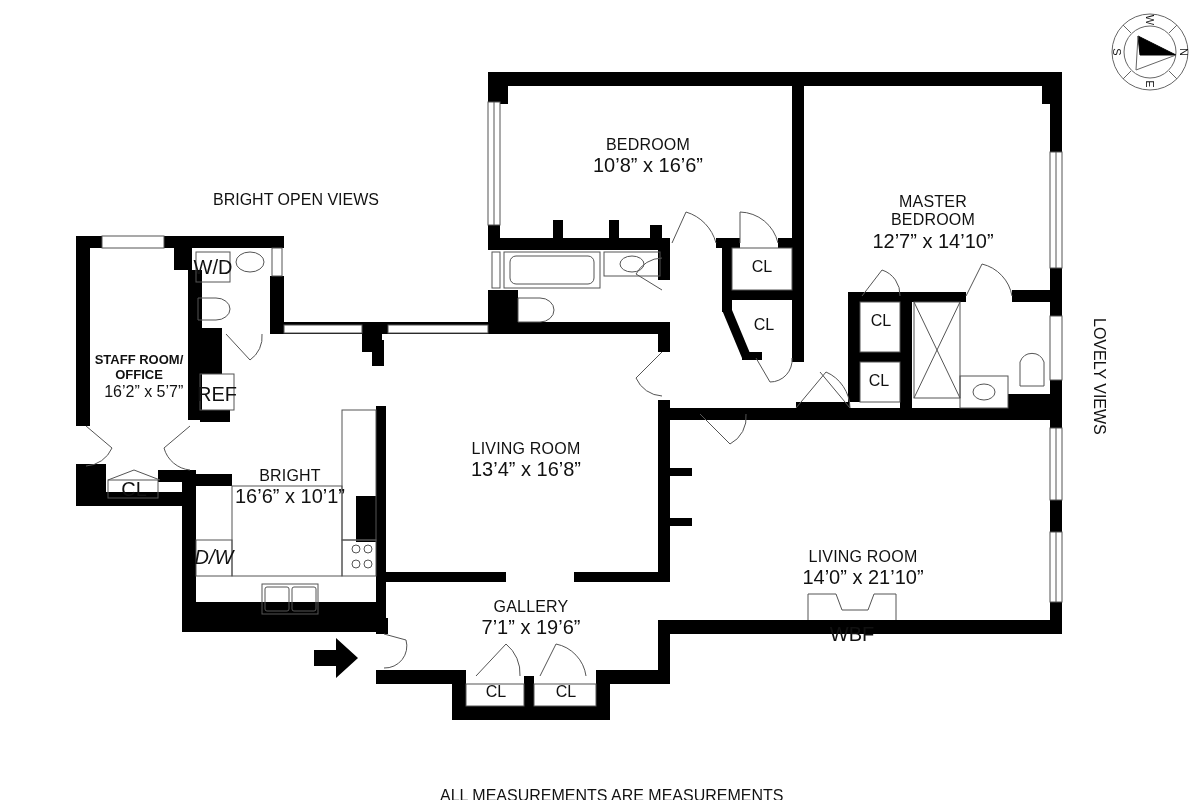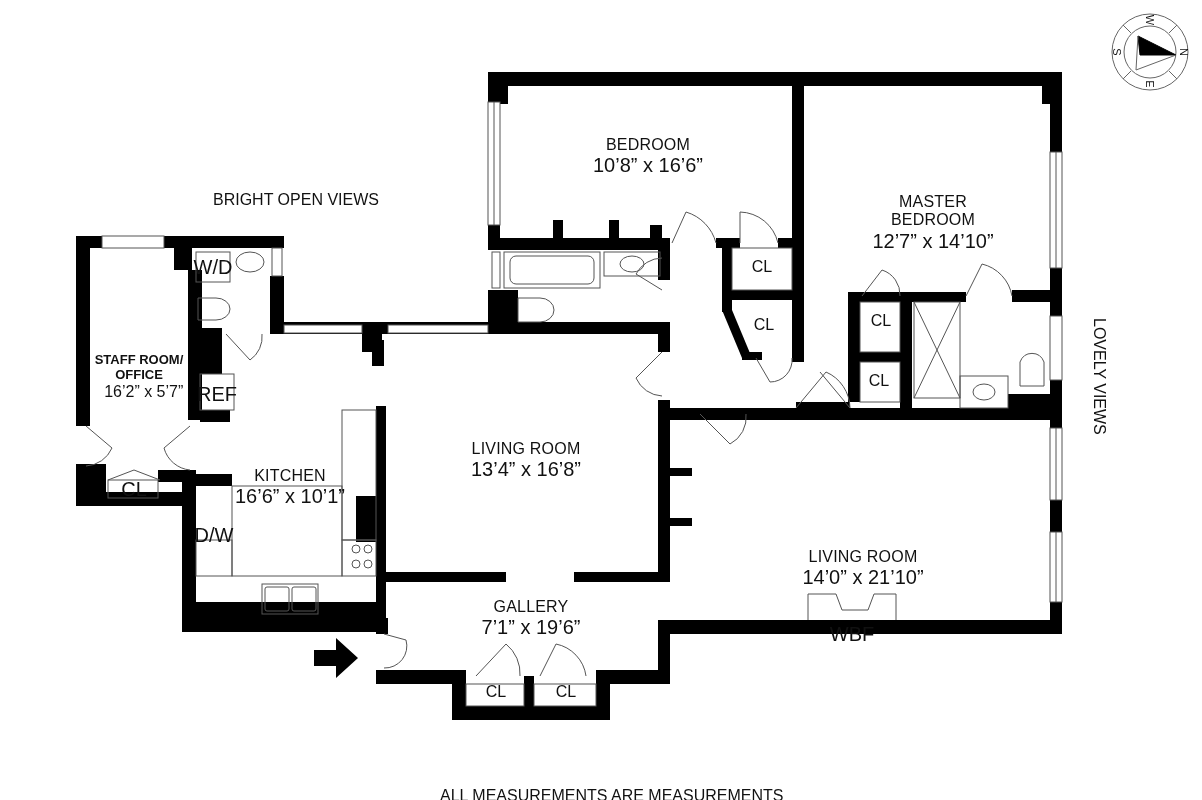--- a/index.html
+++ b/index.html
@@ -236,42 +236,42 @@
   <div class="room-dim">12’7” x 14’10”</div>
 </div>
 
 <div class="lbl" style="left:139px;top:353px;">
   <div class="small-name">STAFF ROOM/</div>
   <div class="small-name">OFFICE</div>
   <div class="small-dim">16’2” x 5’7”</div>
 </div>
 
 <div class="lbl" style="left:290px;top:467px;">
-  <div class="room-name">KITCHEN</div>
+  <div class="room-name">BRIGHT</div>
   <div class="room-dim">16’6” x 10’1”</div>
 </div>
 
 <div class="lbl" style="left:526px;top:440px;">
   <div class="room-name">LIVING ROOM</div>
   <div class="room-dim">13’4” x 16’8”</div>
 </div>
 
 <div class="lbl" style="left:863px;top:502px;margin-top:46px;">
   <div class="room-name">LIVING ROOM</div>
   <div class="room-dim">14’0” x 21’10”</div>
 </div>
 
 <div class="lbl" style="left:531px;top:598px;">
   <div class="room-name">GALLERY</div>
   <div class="room-dim">7’1” x 19’6”</div>
 </div>
 
 <div class="fixture" style="left:213px;top:267px;">W/D</div>
 <div class="fixture" style="left:217px;top:394px;">REF</div>
-<div class="fixture" style="left:214px;top:535px;">D/W</div>
+<div class="fixture" style="left:214px;top:557px;font-style:italic;">D/W</div>
 <div class="fixture" style="left:852px;top:586px;margin-top:48px;">WBF</div>
 
 <div class="fixture" style="left:762px;top:267px;font-size:16px;">CL</div>
 <div class="fixture" style="left:764px;top:325px;font-size:16px;">CL</div>
 <div class="fixture" style="left:881px;top:321px;font-size:16px;">CL</div>
 <div class="fixture" style="left:879px;top:381px;font-size:16px;">CL</div>
 <div class="fixture" style="left:134px;top:489px;">CL</div>
 <div class="fixture" style="left:496px;top:692px;font-size:16px;">CL</div>
 <div class="fixture" style="left:566px;top:692px;font-size:16px;">CL</div>
 

